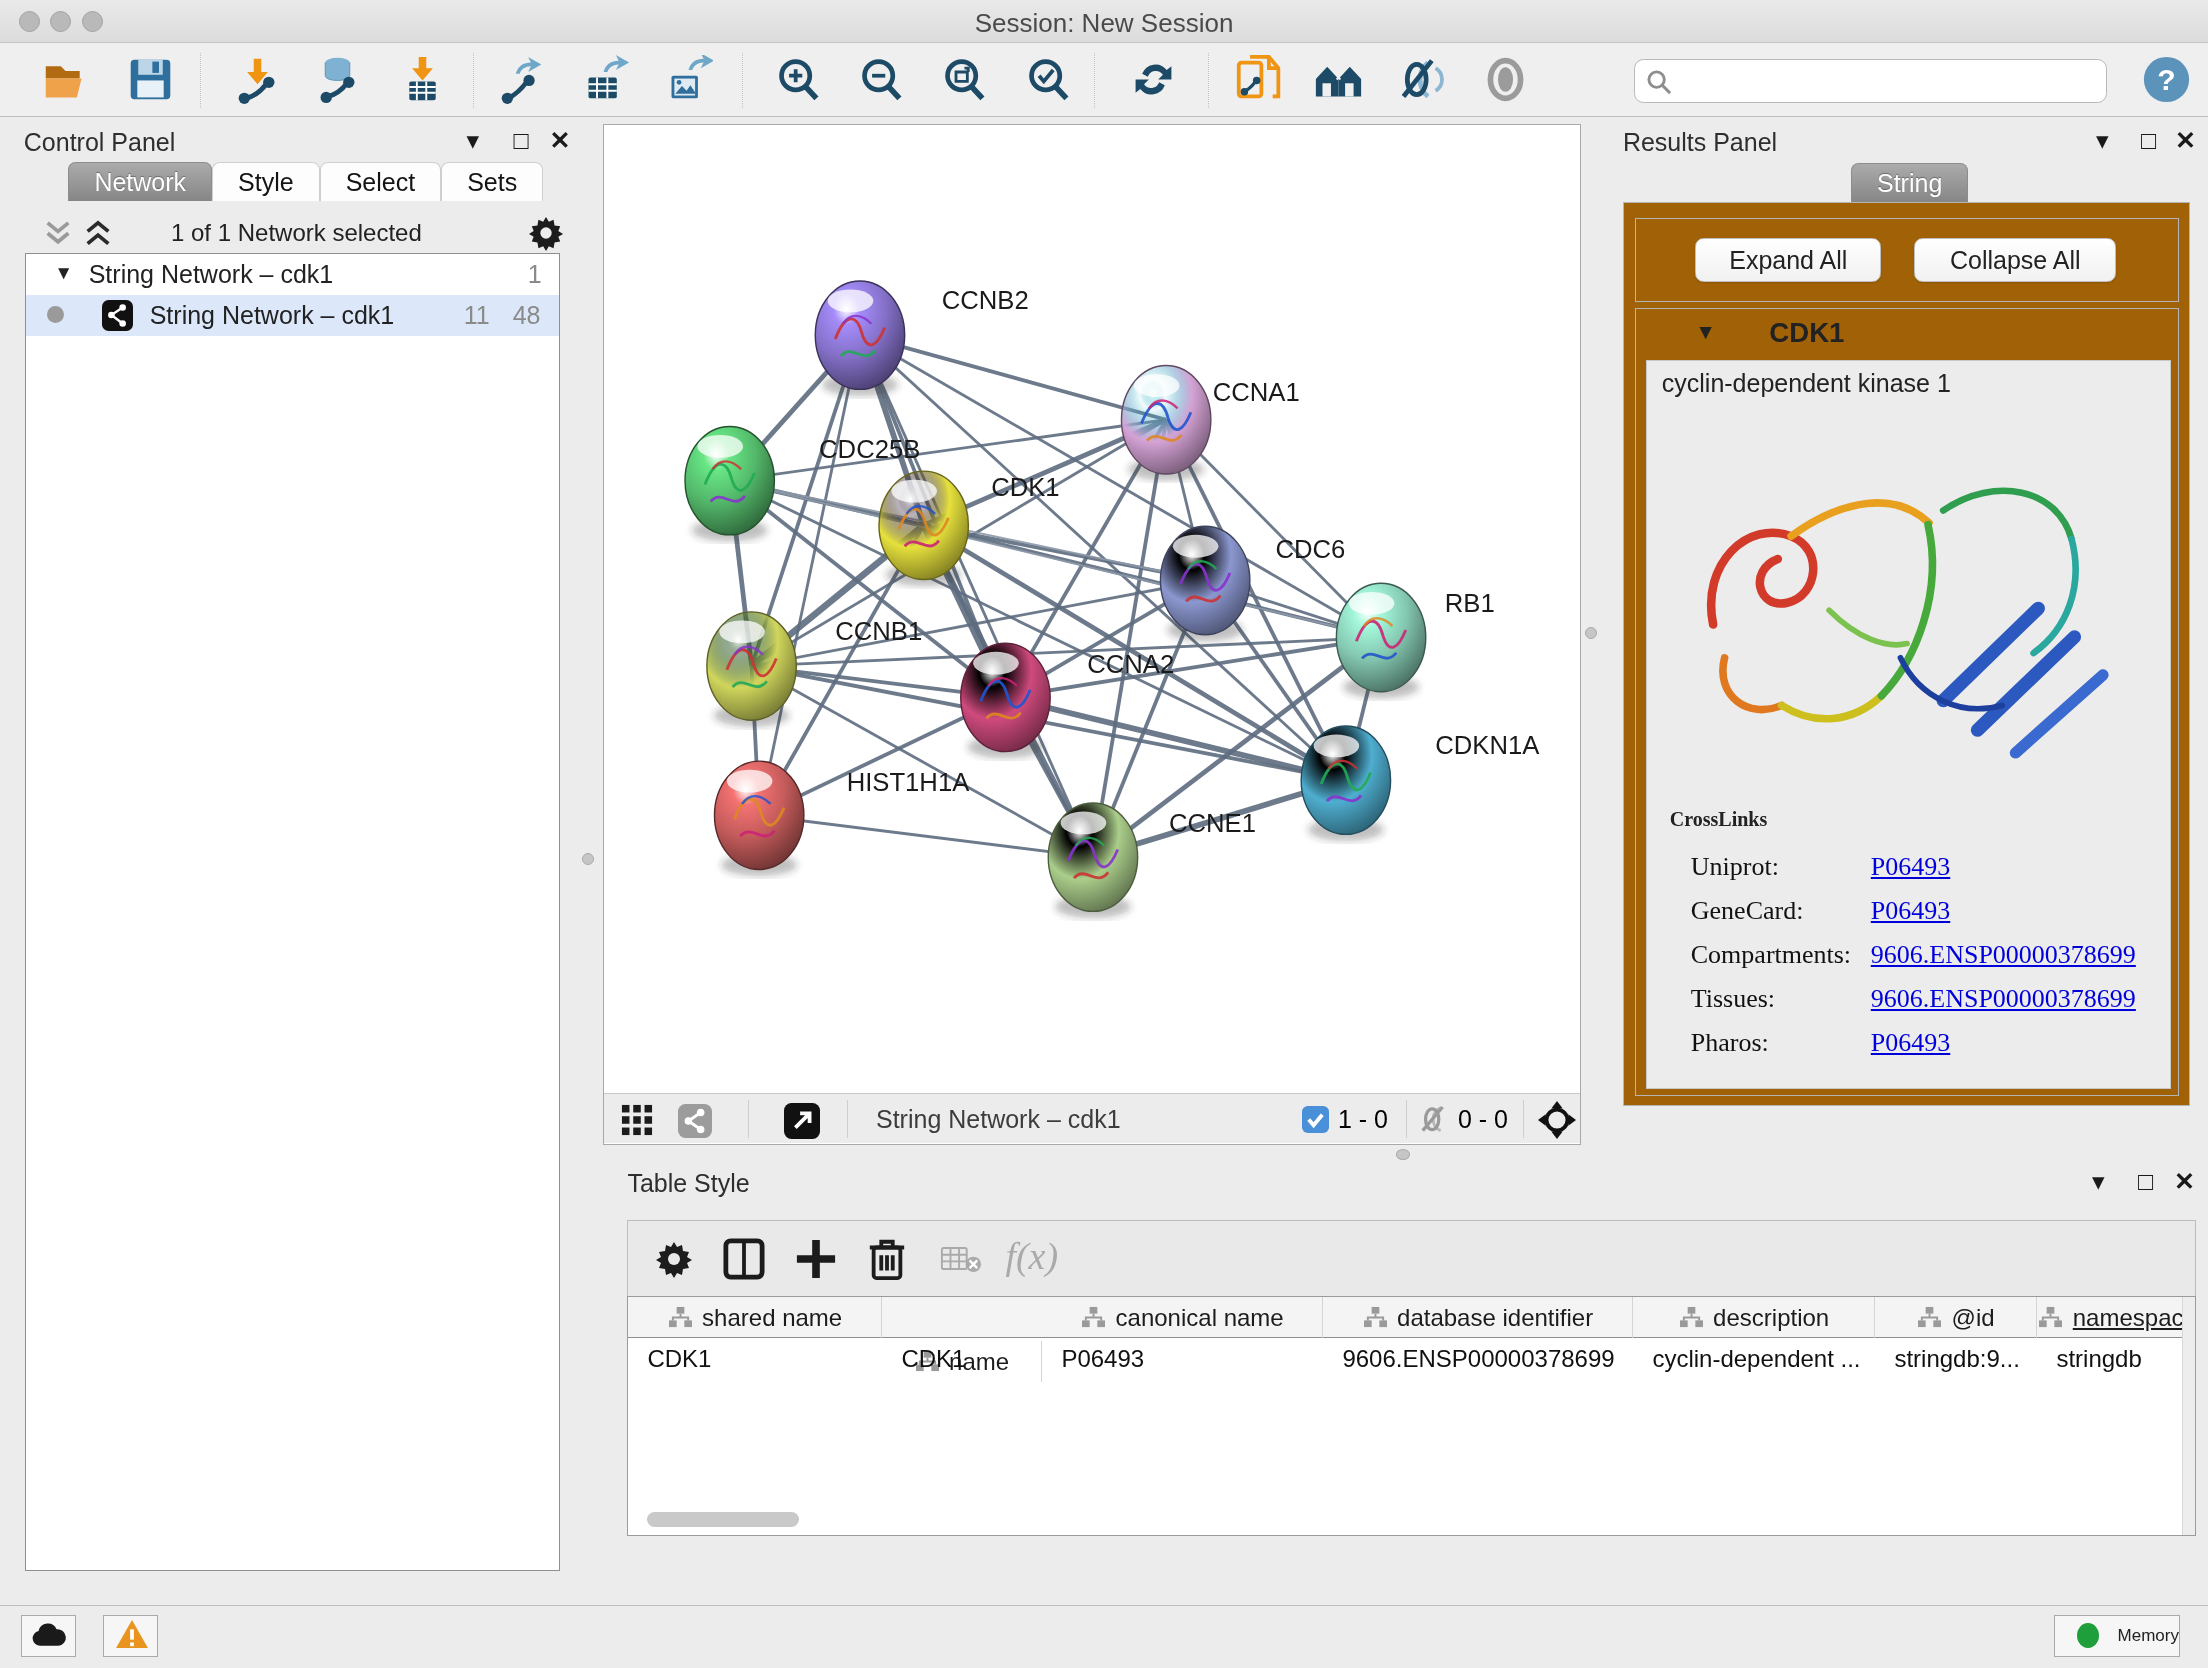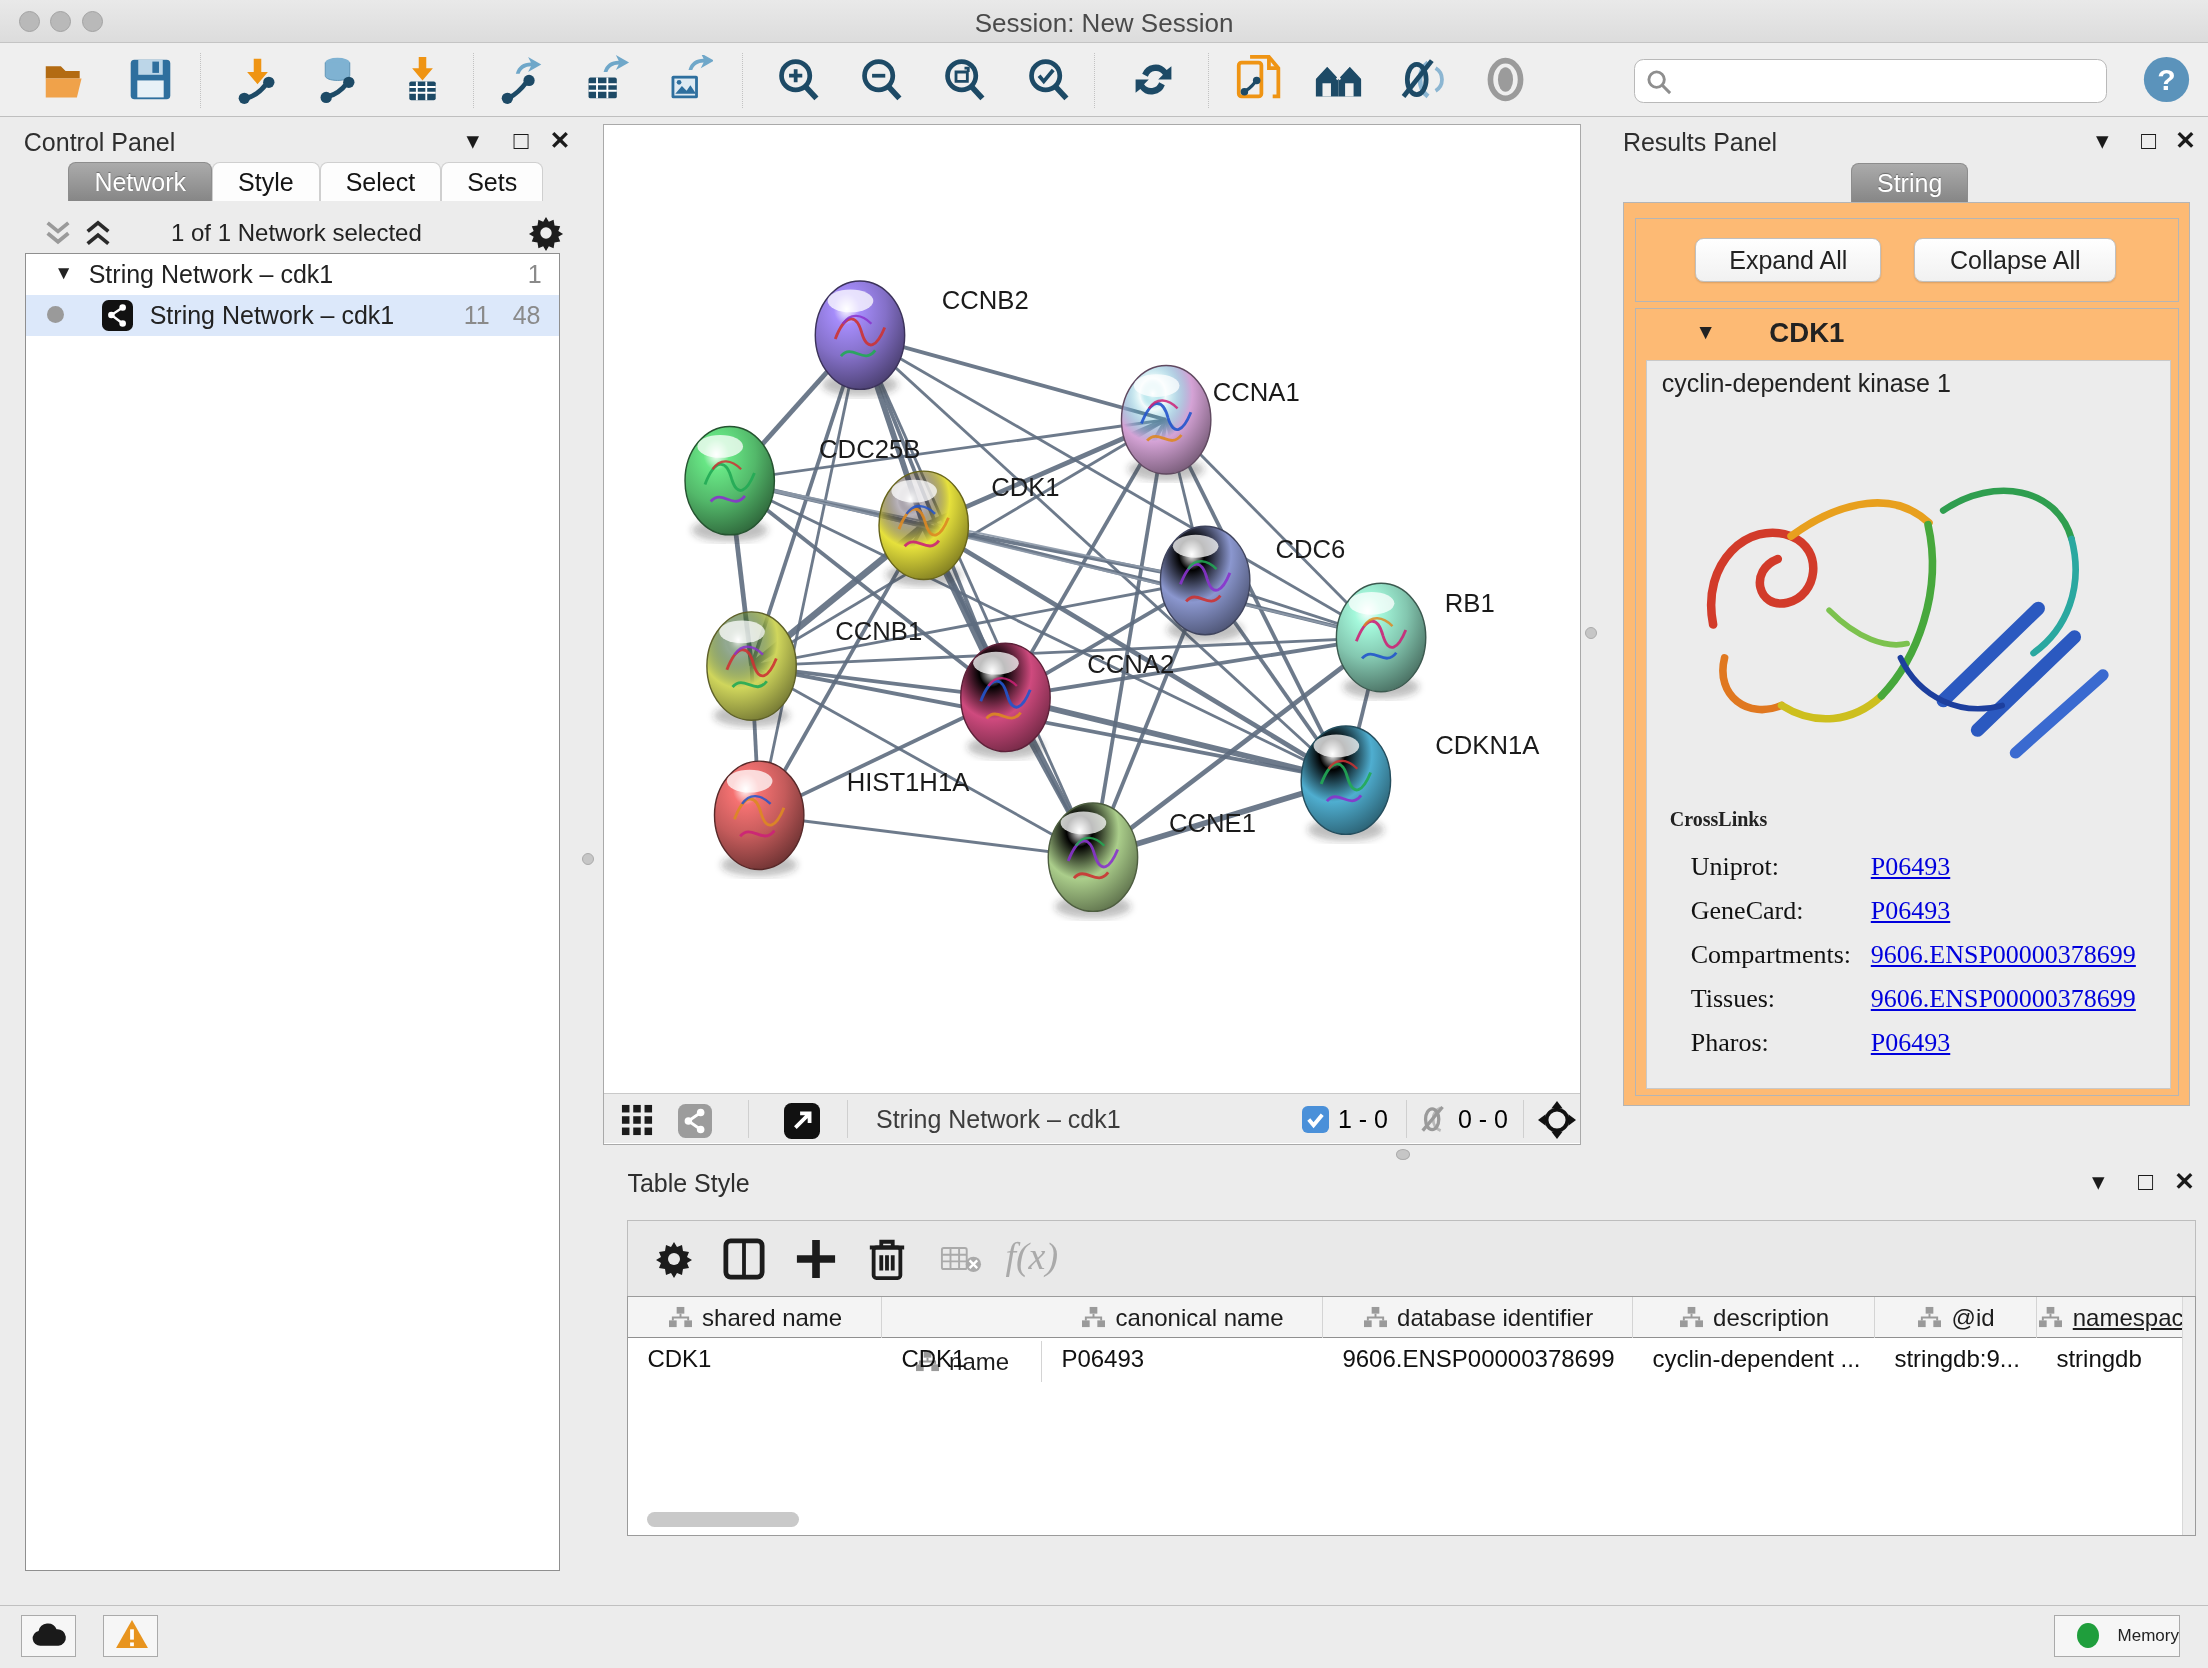--- a/index.html
+++ b/index.html
@@ -36,21 +36,21 @@
 
   
   .canvas-frame { left:603px; top:124px; width:978px; height:1021px; background:#fff; border:1px solid #a9a9a9; }
   .net-bar { position:absolute; left:0; top:968px; width:976px; height:50px; background:#ececec; border-top:1px solid #c9c9c9; }
   .nb-sep { position:absolute; top:5.7px; width:0; height:38px; border-left:1px solid #cfcfcf; }
   .nb-text { position:absolute; font-size:25px; color:#3c3c3c; top:10.5px; }
   .nb-count { position:absolute; font-size:25px; color:#000000; top:10.5px; }
 
   
   .res-panel { left:1620px; top:124px; width:580px; height:989px; }
-  .res-outer { left:2.9px; top:78px; width:567px; height:904px; background:#fdba74; border:1px solid #b5b5b5; }
+  .res-outer { left:2.9px; top:78px; width:567px; height:904px; background:#a16207; border:1px solid #b5b5b5; }
   .res-btnbox { left:11.4px; top:15px; width:544px; height:84px; border:1px solid #b5b5b5; }
   .res-btn { height:44px; border:1px solid #c0c0c0; border-radius:8.6px; background:linear-gradient(#ffffff,#f1f1f1); font-size:25px; text-align:center; line-height:42px; top:19px; box-shadow:0 1px 1.9px rgba(0,0,0,.15); }
   .res-genebox { left:11.4px; top:105px; width:544px; height:788px; border:1px solid #b5b5b5; }
   .res-genehdr { position:absolute; left:0; top:0; width:100%; height:49px; }
   .res-content { position:absolute; left:9.5px; top:51px; width:525px; height:729px; background:#ececec; border:1px solid #c9c9c9; }
   .xl-row { position:relative; height:44px; font-family:"Liberation Serif", serif; font-size:26px; }
   .xl-label { position:absolute; left:44px; color:#111; }
   .xl-link { position:absolute; left:224px; color:#0000dd; text-decoration:underline; }
 
   

